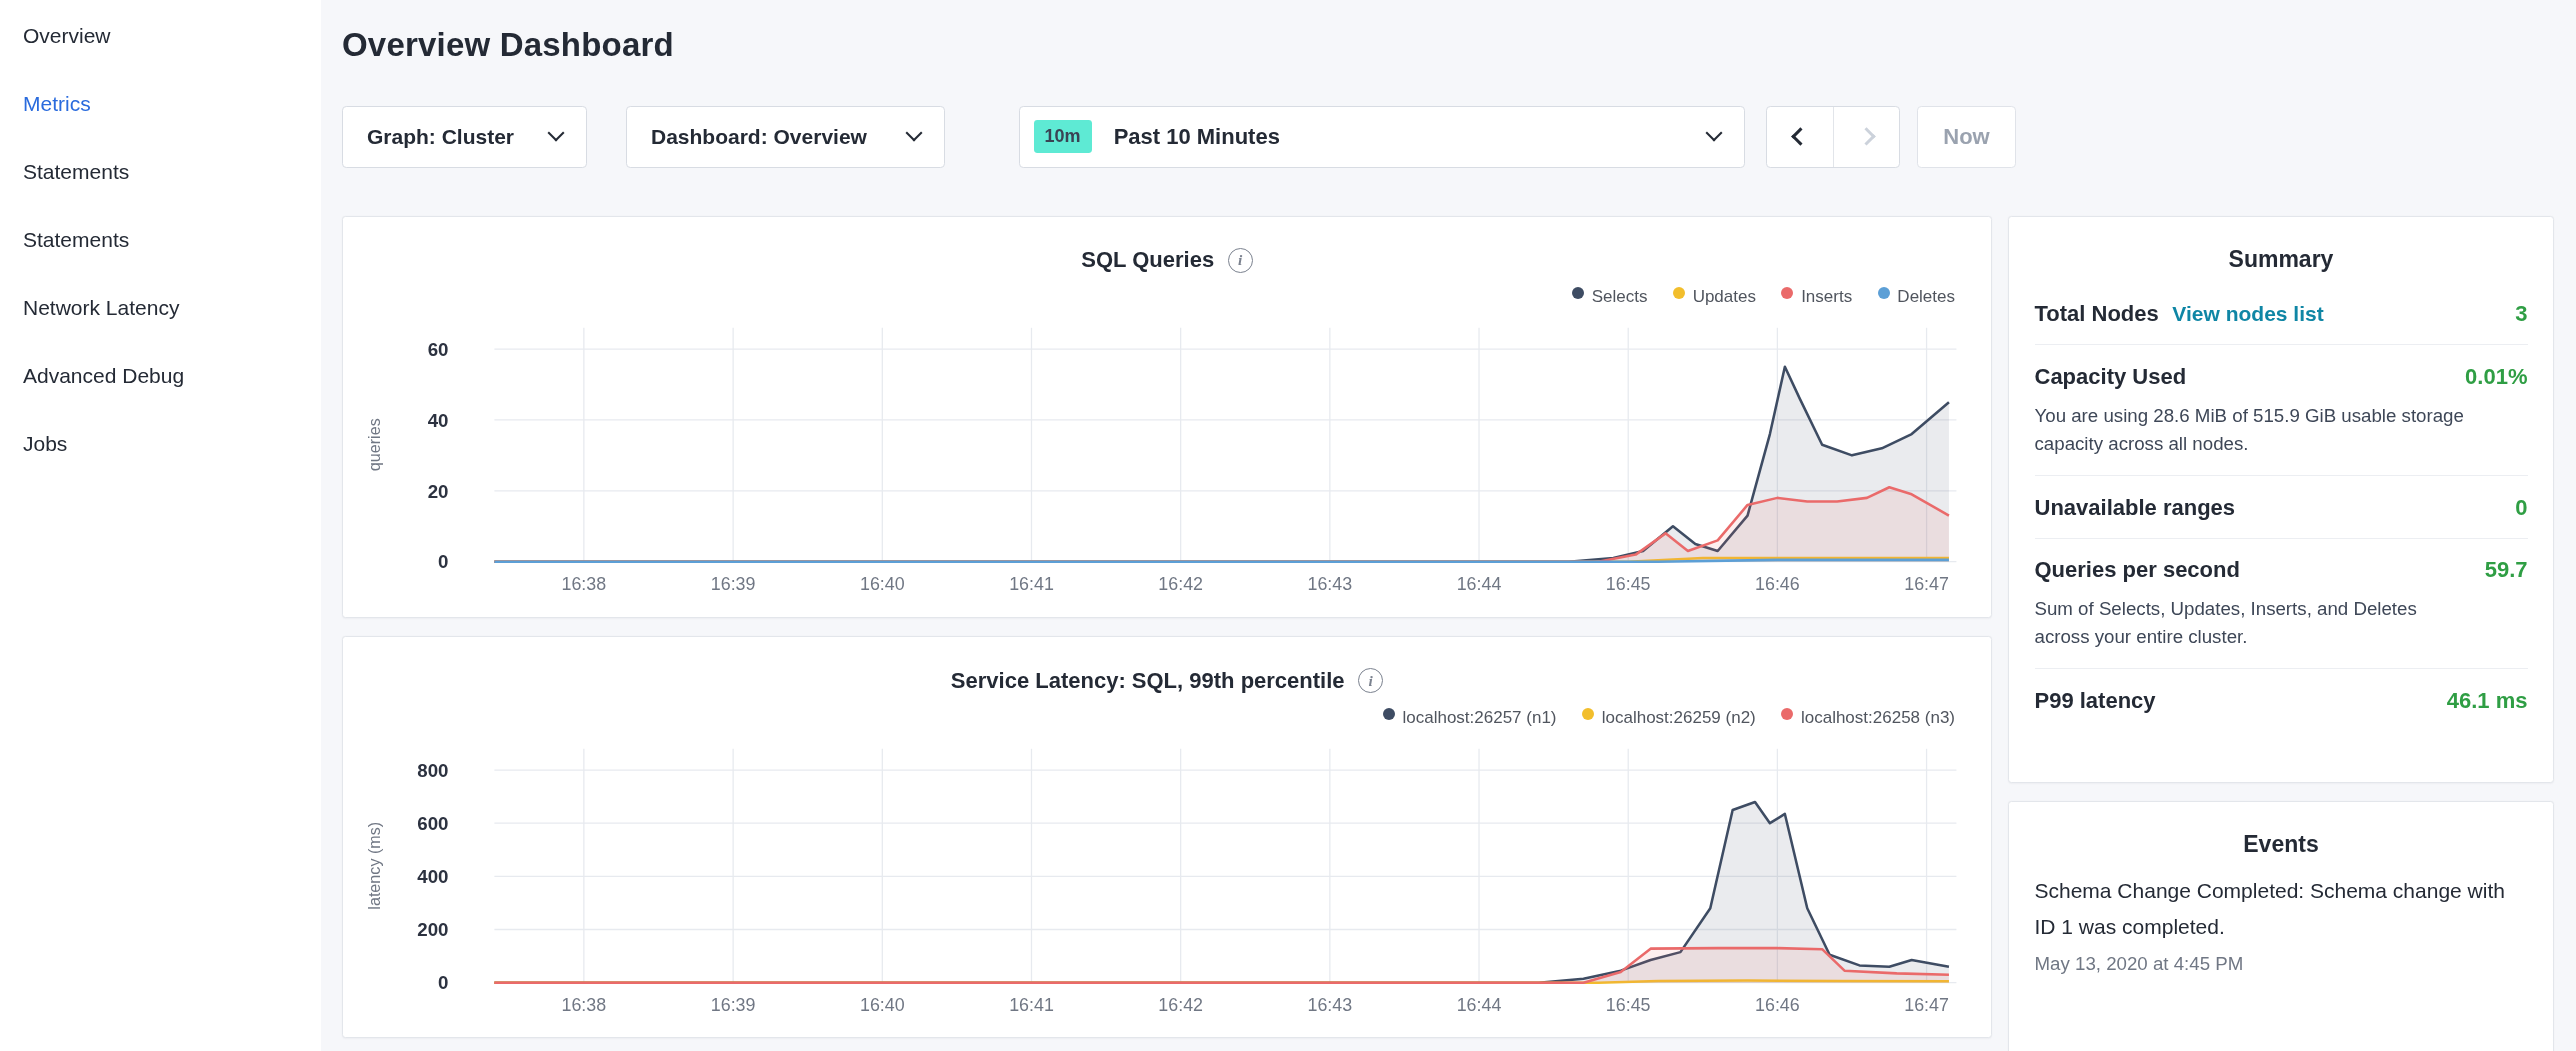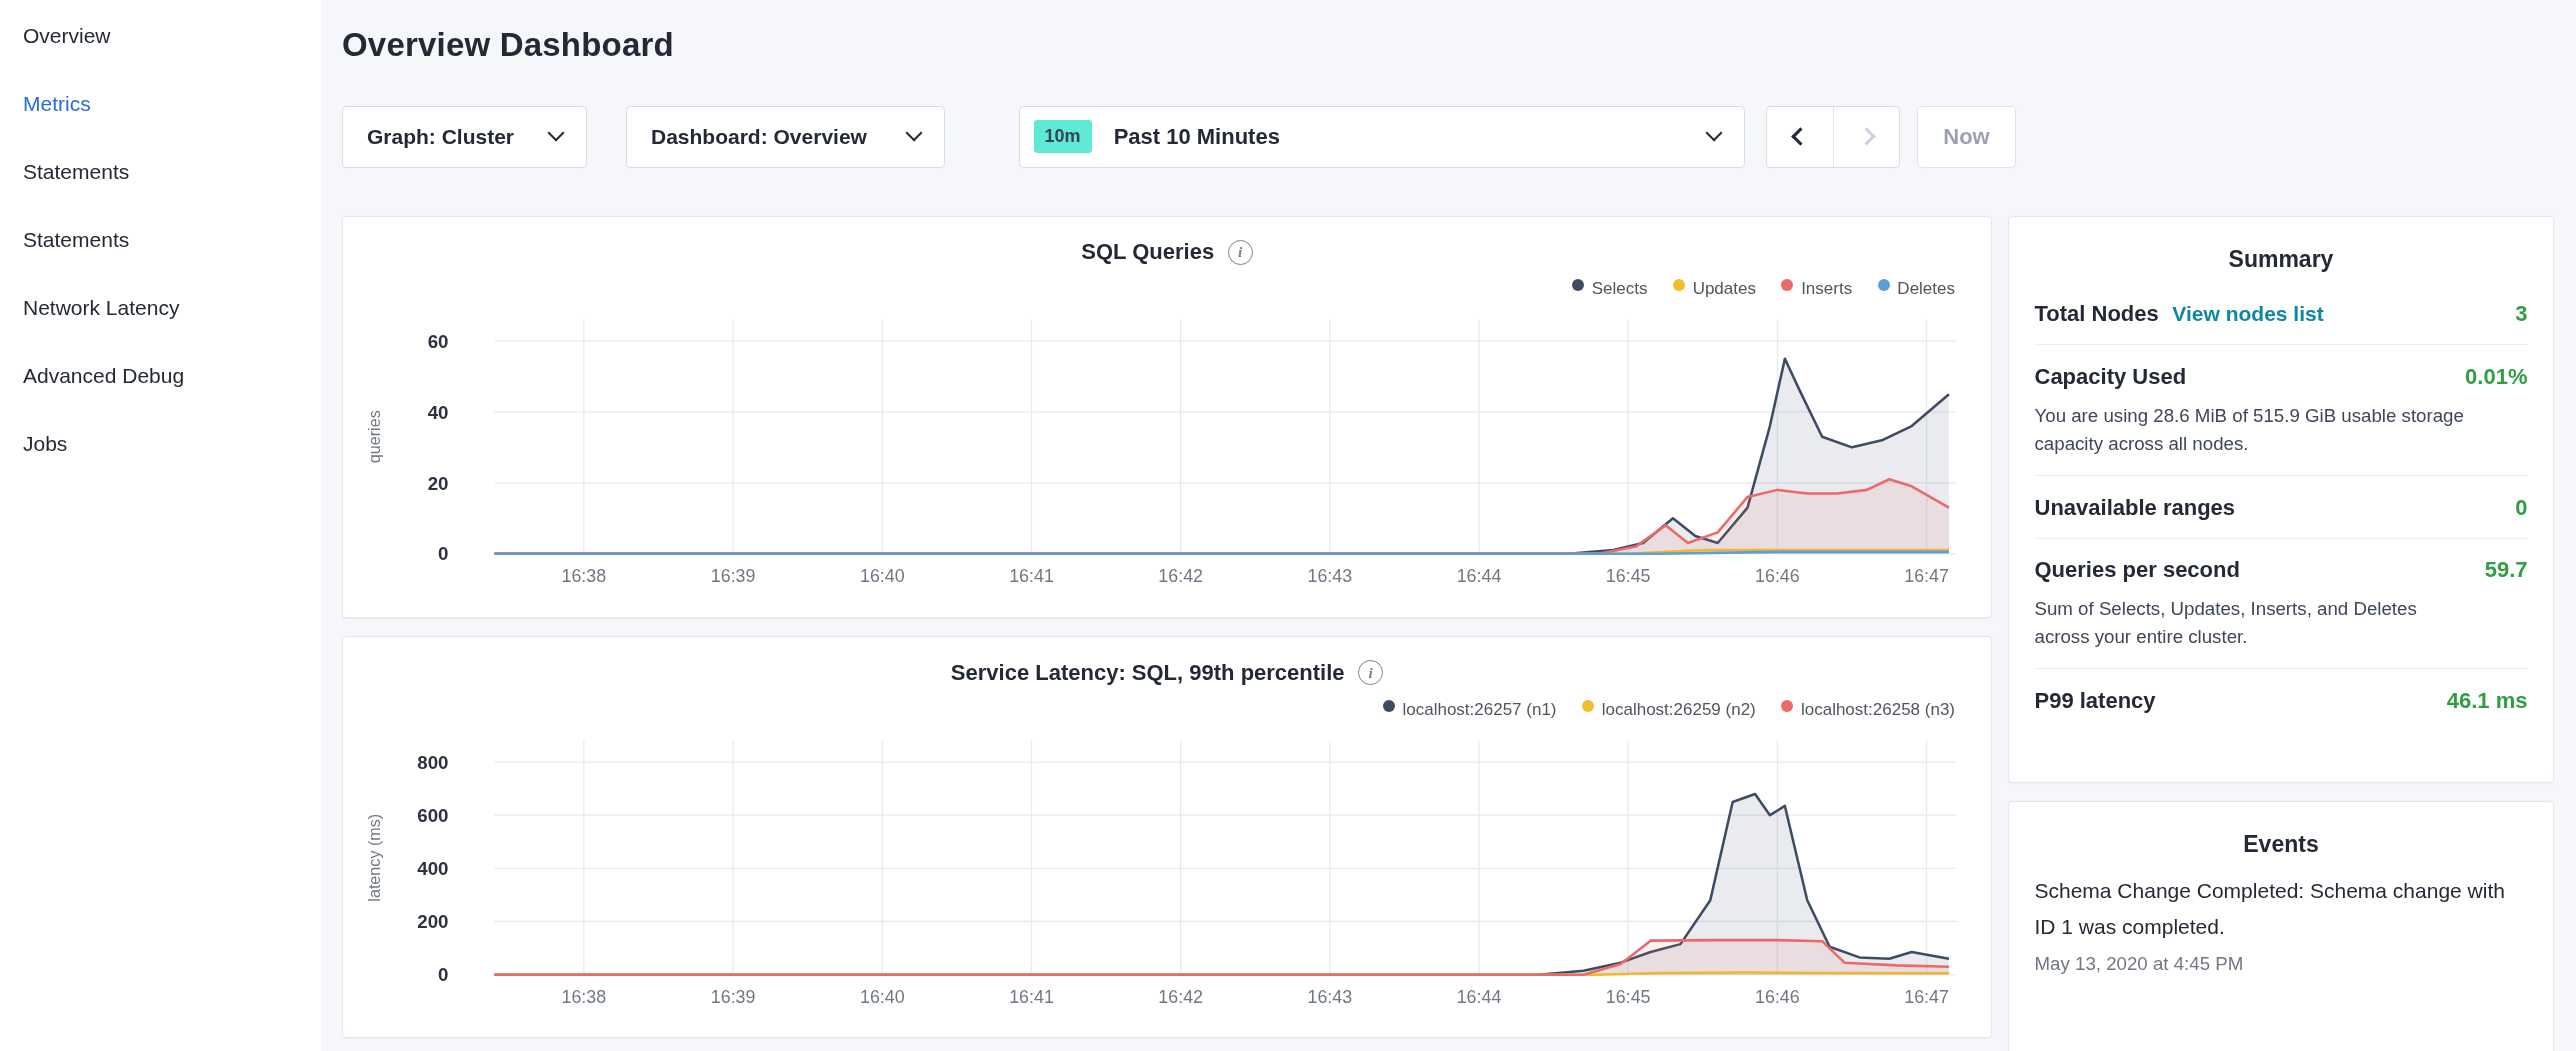--- a/index.html
+++ b/index.html
@@ -38,21 +38,21 @@
   .arrow-btn { width:66px; display:flex; align-items:center; justify-content:center; cursor:pointer; }
   .arrow-btn + .arrow-btn { border-left:0.9px solid #e2e5ea; }
   .chev-left { width:12.8px; height:12.8px; border-left:3px solid #242a35; border-bottom:3px solid #242a35; transform:rotate(45deg); }
   .chev-right { width:12.8px; height:12.8px; border-right:3px solid #ccd2db; border-bottom:3px solid #ccd2db; transform:rotate(-45deg); }
   .now-btn { margin-left:17px; width:99px; justify-content:center; font-size:22px; font-weight:600;
              color:#9aa2af; border-color:#e0e3e9; cursor:default; }
   
   .content { display:flex; margin-top:48px; gap:16px; align-items:flex-start; }
   .charts-col { width:1650px; display:flex; flex-direction:column; gap:18.7px; }
   .card { background:#fff; border:0.9px solid #e3e6eb; border-radius:3.4px; box-shadow:0 0.9px 1.7px rgba(20,30,50,0.04); }
-  .chart-card { width:1650px; height:402px; padding-top:22px; }
+  .chart-card { width:1650px; height:402px; padding-top:30px; }
   .chart-title-row { display:flex; justify-content:center; align-items:center; gap:13.6px; height:27px; }
   .chart-title { font-size:22px; font-weight:700; color:#242a35; }
   .info-icon {
     width:25px; height:25px; border:1.7px solid #7b828f; border-radius:50%; color:#7b828f;
     font:italic 700 15.3px "Liberation Serif",serif; display:flex; align-items:center; justify-content:center; cursor:pointer;
   }
   .legend { display:flex; justify-content:flex-end; gap:25.5px; margin:13.6px 36px 0 0; height:20.4px; }
   .legend-item { display:flex; align-items:flex-start; gap:7.7px; cursor:pointer; }
   .legend-dot { width:12px; height:12px; border-radius:50%; display:inline-block; }
   .legend-label { font-size:17px; color:#50555e; }

